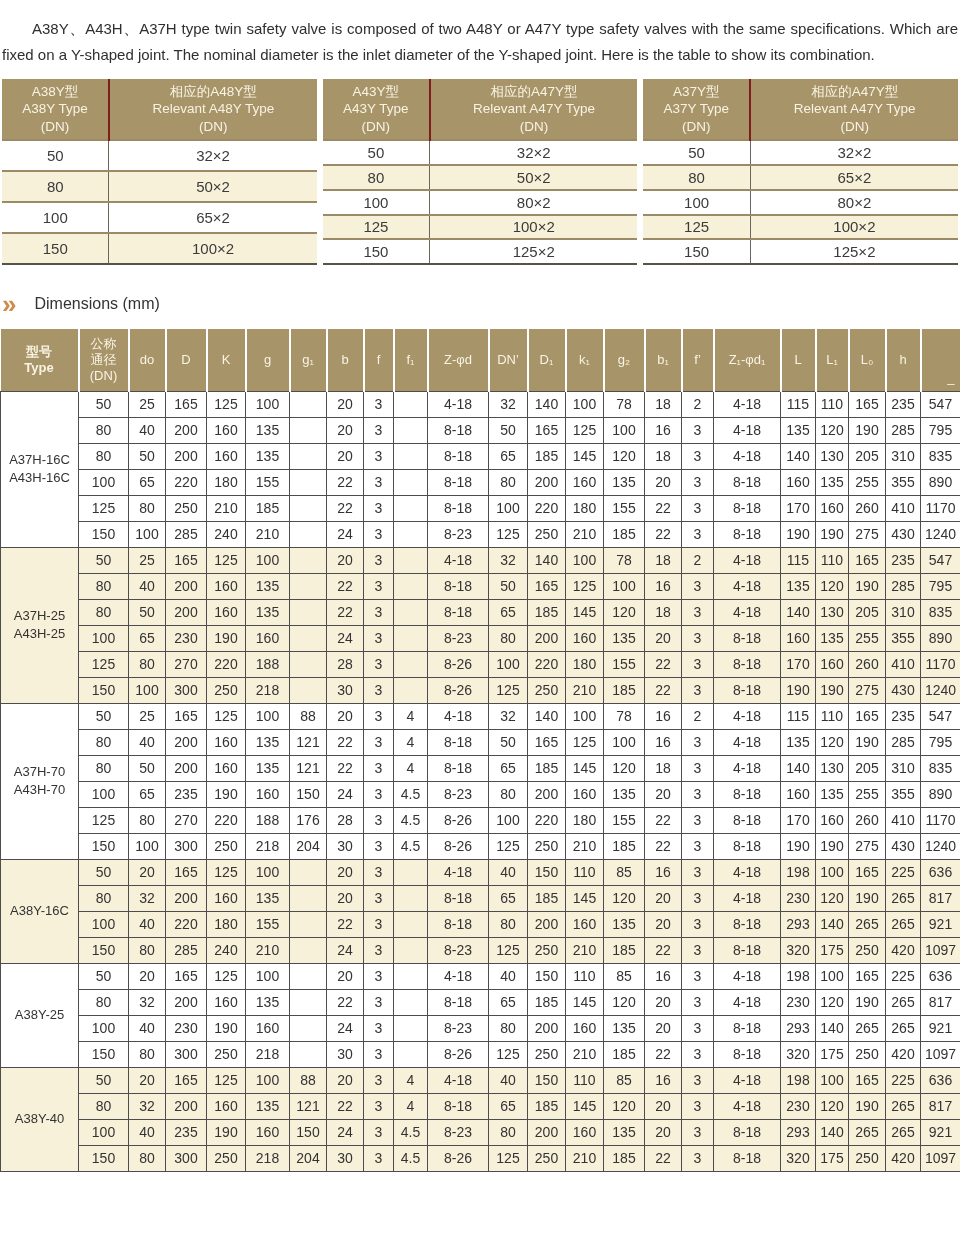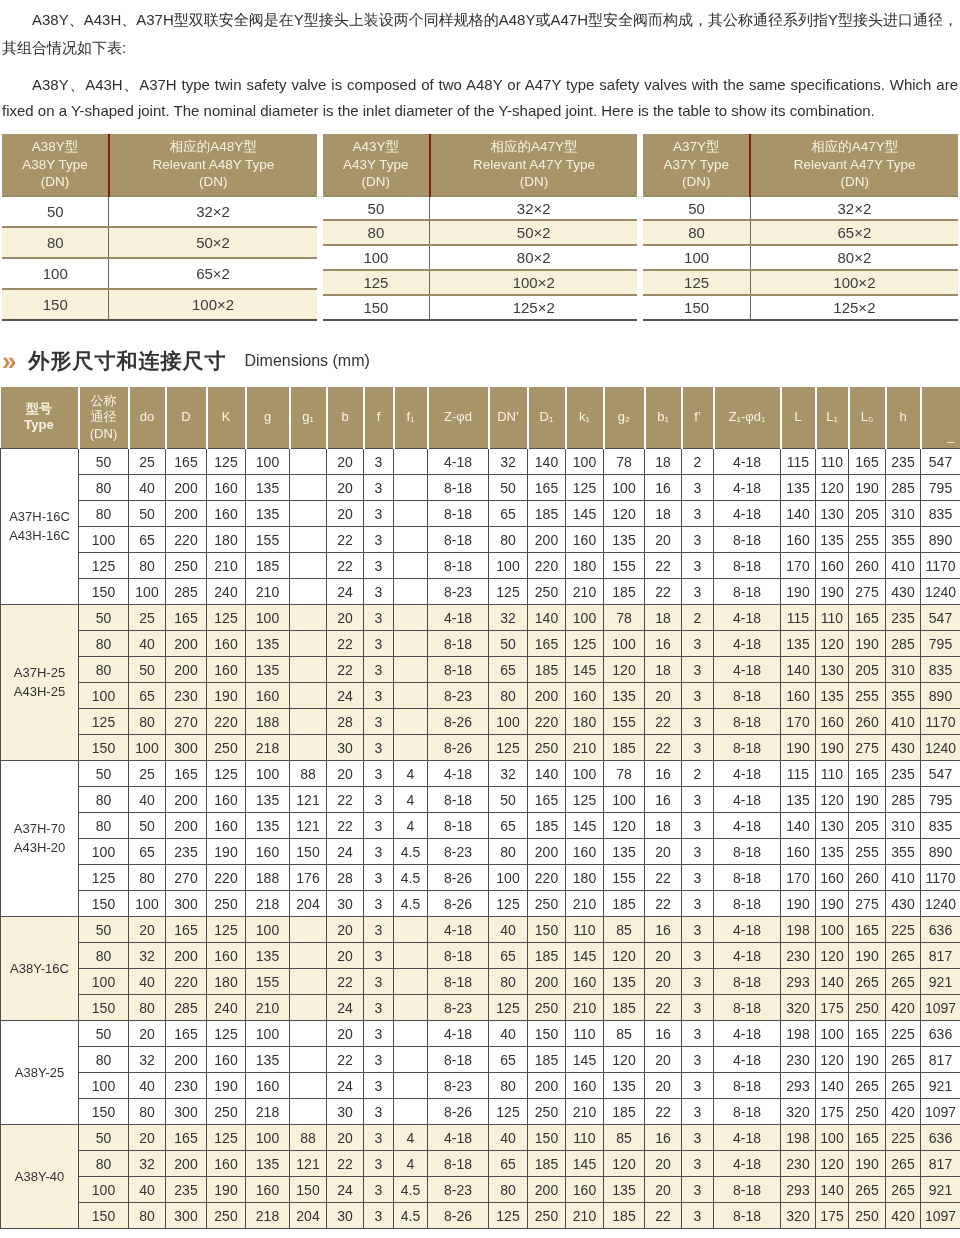--- a/index.html
+++ b/index.html
@@ -65,21 +65,20 @@
     height: 26px; padding: 0 1px;
     background: #ffffff;
   }
   .dim-table tr.grp-cream td { background: #f8f1da; }
   .dim-table td.type-cell { font-size: 13px; line-height: 1.4; }
 </style>
 </head>
 <body>
 
 <div class="intro">
-  <p class="para">A38Y、A43H、A37H型双联安全阀是在Y型接头上装设两个同样规格的A48Y或A47H型安全阀而构成，其公称通径系列指Y型接头进口通径，其组合情况如下表:</p>
   <p class="para para-en">A38Y、A43H、A37H type twin safety valve is composed of two A48Y or A47Y type safety valves with the same specifications. Which are fixed on a Y-shaped joint. The nominal diameter is the inlet diameter of the Y-shaped joint. Here is the table to show its combination.</p>
 </div>
 
 <div class="combo-row">
   <table class="combo-table rows-4">
     <colgroup>
         <col class="c1">
         <col class="c2">
       </colgroup>
     <thead>
@@ -196,21 +195,20 @@
         <tr class="stripe-white">
           <td>150</td>
           <td>125×2</td>
         </tr>
       </tbody>
   </table>
 </div>
 
 <div class="section-heading">
   <span class="section-marker">»</span>
-  <span class="section-title-zh">外形尺寸和连接尺寸</span>
   <span class="section-title-en">Dimensions (mm)</span>
 </div>
 
 <table class="dim-table">
   <colgroup>
     <col style="width:78px">
       <col style="width:50px">
       <col style="width:37px">
       <col style="width:41px">
     <col style="width:39px">
@@ -602,21 +600,21 @@
         <td>8-18</td>
         <td>190</td>
         <td>190</td>
         <td>275</td>
         <td>430</td>
         <td>1240</td>
       </tr>
       <tr class="grp-white">
         <td class="type-cell" rowspan="6">
           <div>A37H-70</div>
-          <div>A43H-20</div>
+          <div>A43H-70</div>
         </td>
         <td>50</td>
         <td>25</td>
         <td>165</td>
         <td>125</td>
         <td>100</td>
         <td>88</td>
         <td>20</td>
         <td>3</td>
         <td>4</td>

